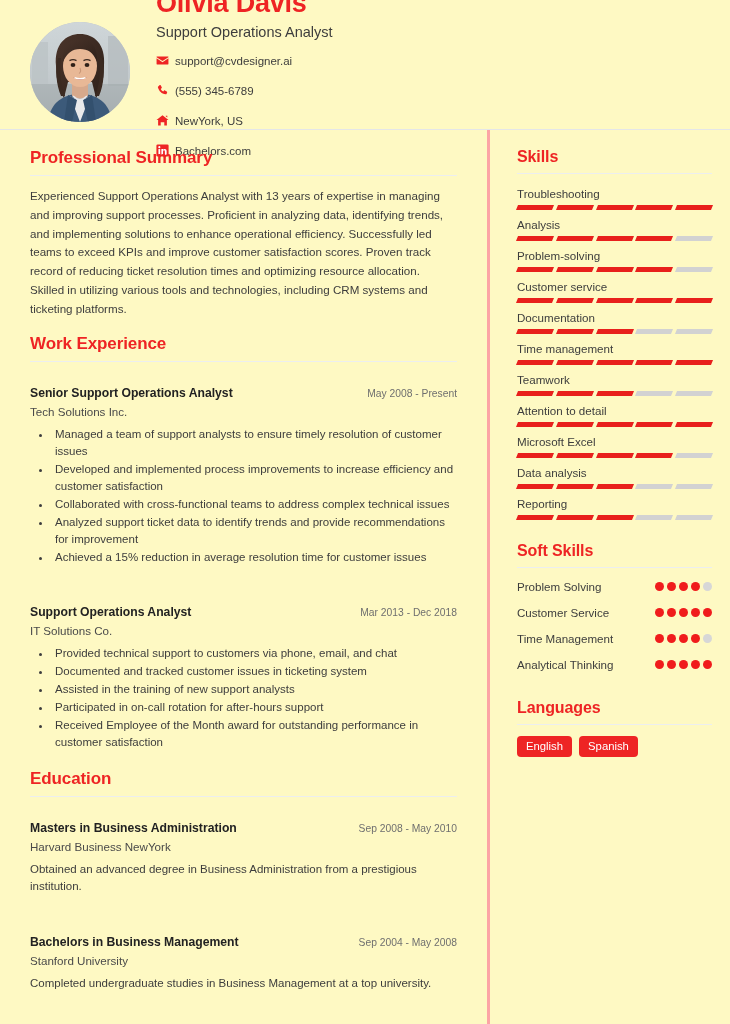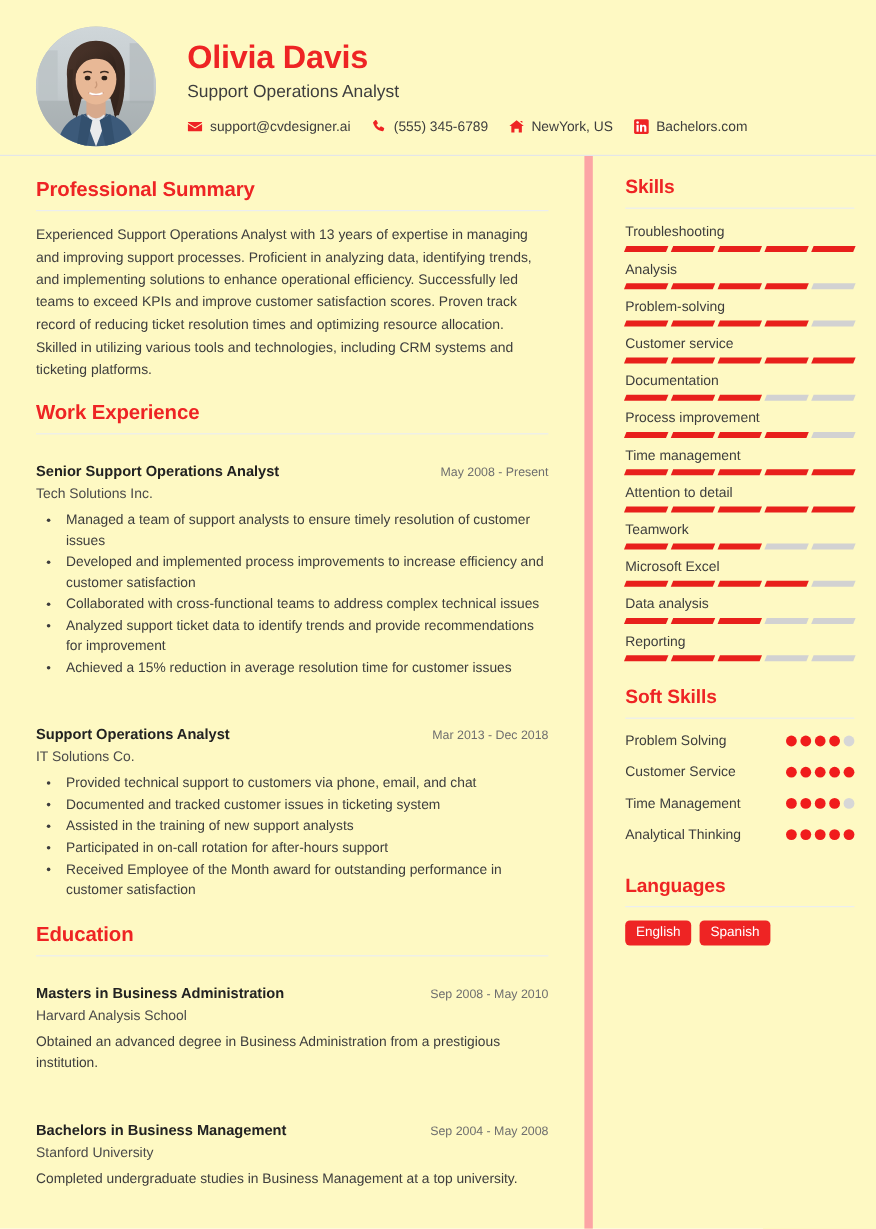--- a/index.html
+++ b/index.html
@@ -30,30 +30,30 @@
   .name {
     font-size: 27px; font-weight: bold; color: #ee2424;
     letter-spacing: -0.2px; line-height: 1.15;
   }
   .job-title {
     font-size: 14.5px; color: #3d3d3d; margin-top: 5px; line-height: 1.2;
   }
   .contacts {
     margin-top: 13px; display: flex; align-items: flex-start;
     flex-wrap: nowrap; gap: 17px;
-    font-size: 11.5px; color: #3d3d3d;
+    font-size: 11.5px; color: #3d3d3d; flex-direction: column;
   }
   .contact { display: flex; align-items: center; gap: 6px; white-space: nowrap; }
   .contact .ico { display: inline-flex; width: 13px; height: 13px; color: #ee2424; }
   .contact .ico svg { width: 100%; height: 100%; fill: #ee2424; }
 
   
   .body { display: flex; height: 894px; }
   .col-left { width: 487px; padding: 18px 30px 0 30px; }
-  .col-right { width: 243px; padding: 18px 18px 0 27px; border-left: 7px solid #fca5a5; }
+  .col-right { width: 243px; padding: 18px 18px 0 27px; border-left: 3px solid #fca5a5; }
 
   .sec-title {
     color: #ee2424; font-size: 17px; font-weight: bold;
     letter-spacing: -0.1px;
   }
   .sec-title.small { font-size: 16px; }
   .sec-rule { border-bottom: 1px solid #eceef0; margin-top: 7px; margin-bottom: 11px; }
 
   .summary { font-size: 11.6px; line-height: 1.62; color: #3d3d3d; text-align: left; }
 
@@ -256,21 +256,21 @@
 
       <div>
         <div class="sec-title">Education</div>
         <div class="sec-rule"></div>
 
         <div class="entry">
           <div class="entry-head">
             <div class="entry-title">Masters in Business Administration</div>
             <div class="entry-date">Sep 2008 - May 2010</div>
           </div>
-          <div class="entry-org">Harvard Analysis School</div>
+          <div class="entry-org">Harvard Business NewYork</div>
           <div class="entry-desc">Obtained an advanced degree in Business Administration from a prestigious institution.</div>
         </div>
 
         <div class="entry-gap"></div>
 
         <div class="entry">
           <div class="entry-head">
             <div class="entry-title">Bachelors in Business Management</div>
             <div class="entry-date">Sep 2004 - May 2008</div>
           </div>
@@ -331,57 +331,47 @@
               <div class="skill-name">Documentation</div>
               <div class="bar">
                 <span class="seg on"></span>
                 <span class="seg on"></span>
                 <span class="seg on"></span>
                 <span class="seg"></span>
                 <span class="seg"></span>
               </div>
             </div>
             <div class="skill">
-              <div class="skill-name">Process improvement</div>
-              <div class="bar">
-                <span class="seg on"></span>
-                <span class="seg on"></span>
-                <span class="seg on"></span>
-                <span class="seg on"></span>
-                <span class="seg"></span>
-              </div>
-            </div>
-            <div class="skill">
               <div class="skill-name">Time management</div>
               <div class="bar">
                 <span class="seg on"></span>
                 <span class="seg on"></span>
                 <span class="seg on"></span>
                 <span class="seg on"></span>
                 <span class="seg on"></span>
               </div>
             </div>
             <div class="skill">
+              <div class="skill-name">Teamwork</div>
+              <div class="bar">
+                <span class="seg on"></span>
+                <span class="seg on"></span>
+                <span class="seg on"></span>
+                <span class="seg"></span>
+                <span class="seg"></span>
+              </div>
+            </div>
+            <div class="skill">
               <div class="skill-name">Attention to detail</div>
               <div class="bar">
                 <span class="seg on"></span>
                 <span class="seg on"></span>
                 <span class="seg on"></span>
                 <span class="seg on"></span>
                 <span class="seg on"></span>
-              </div>
-            </div>
-            <div class="skill">
-              <div class="skill-name">Teamwork</div>
-              <div class="bar">
-                <span class="seg on"></span>
-                <span class="seg on"></span>
-                <span class="seg on"></span>
-                <span class="seg"></span>
-                <span class="seg"></span>
               </div>
             </div>
             <div class="skill">
               <div class="skill-name">Microsoft Excel</div>
               <div class="bar">
                 <span class="seg on"></span>
                 <span class="seg on"></span>
                 <span class="seg on"></span>
                 <span class="seg on"></span>
                 <span class="seg"></span>

